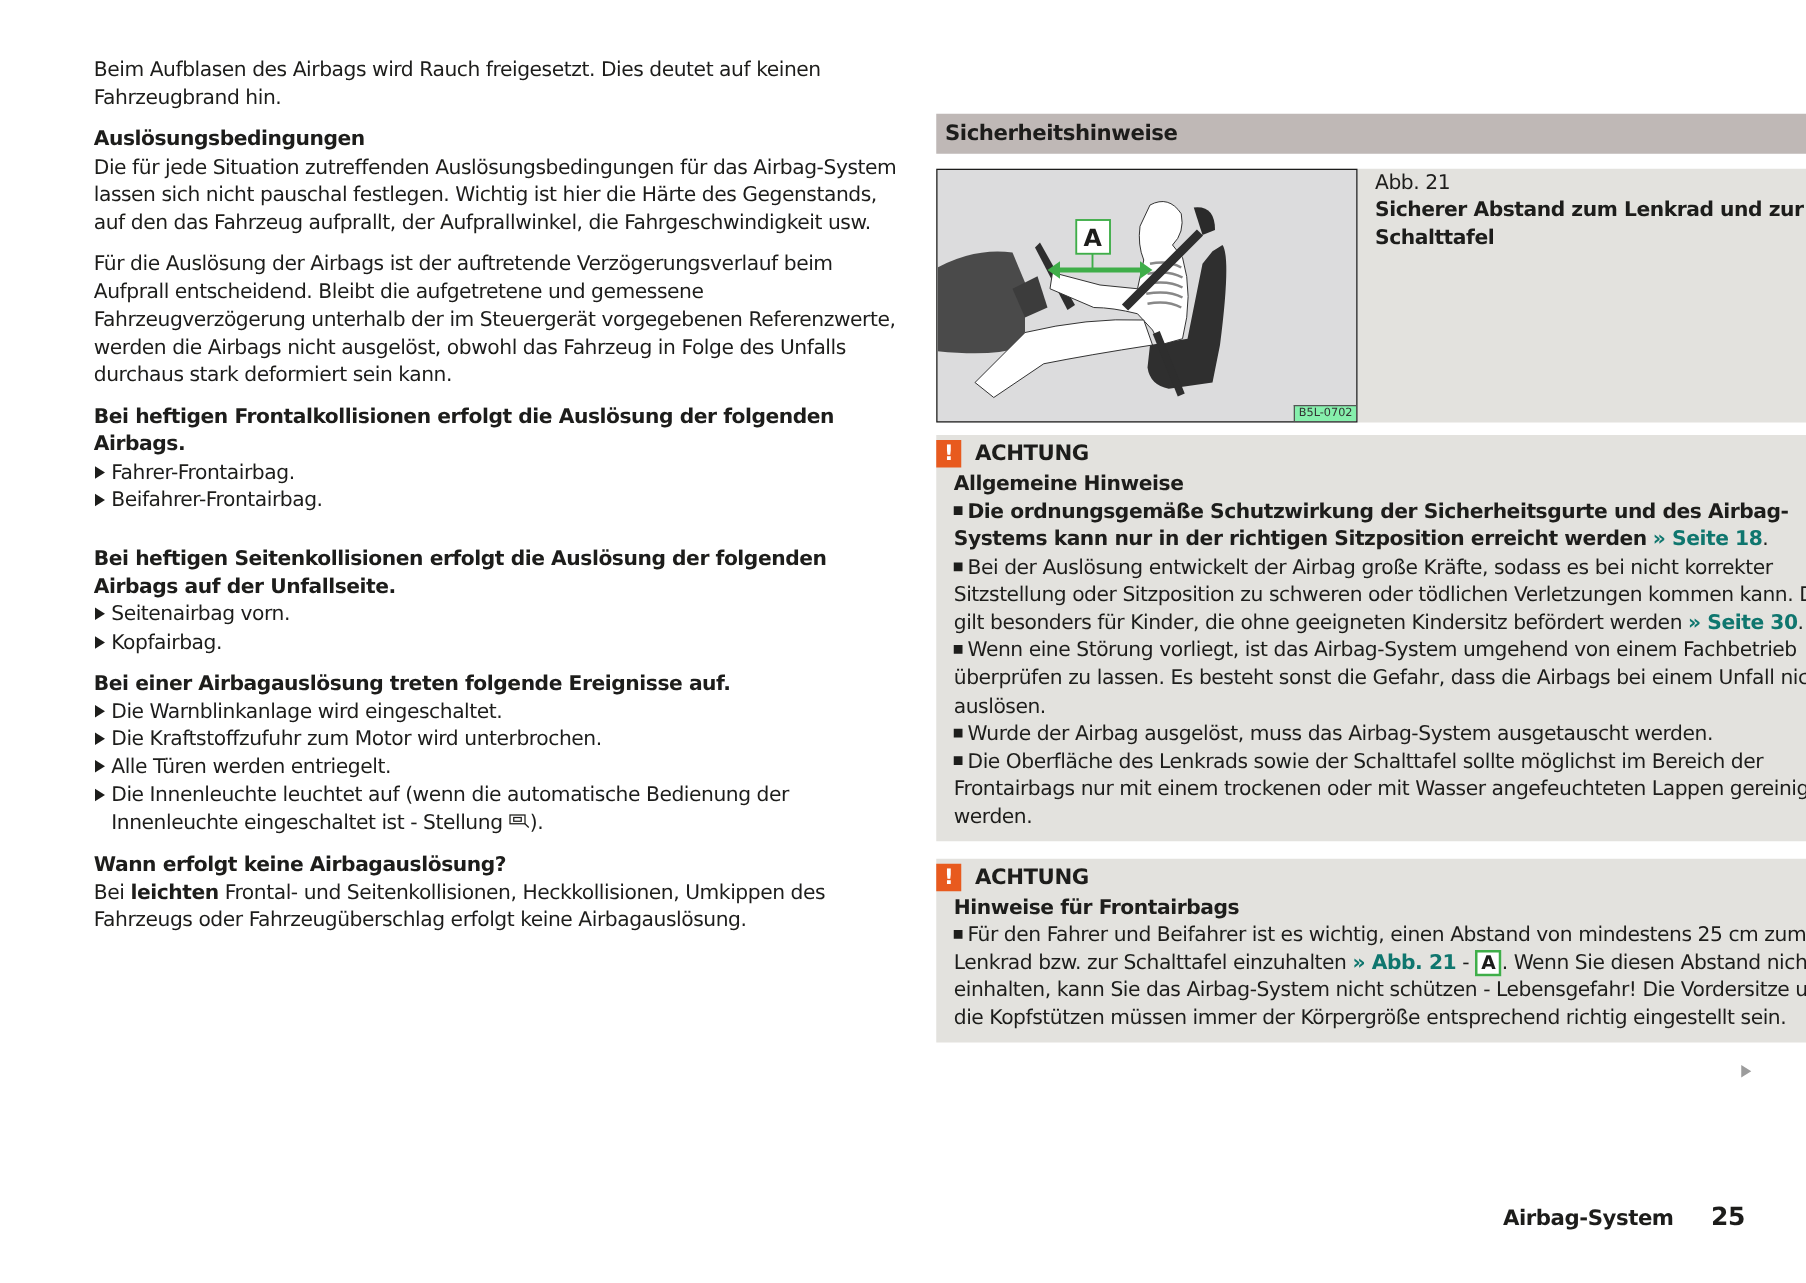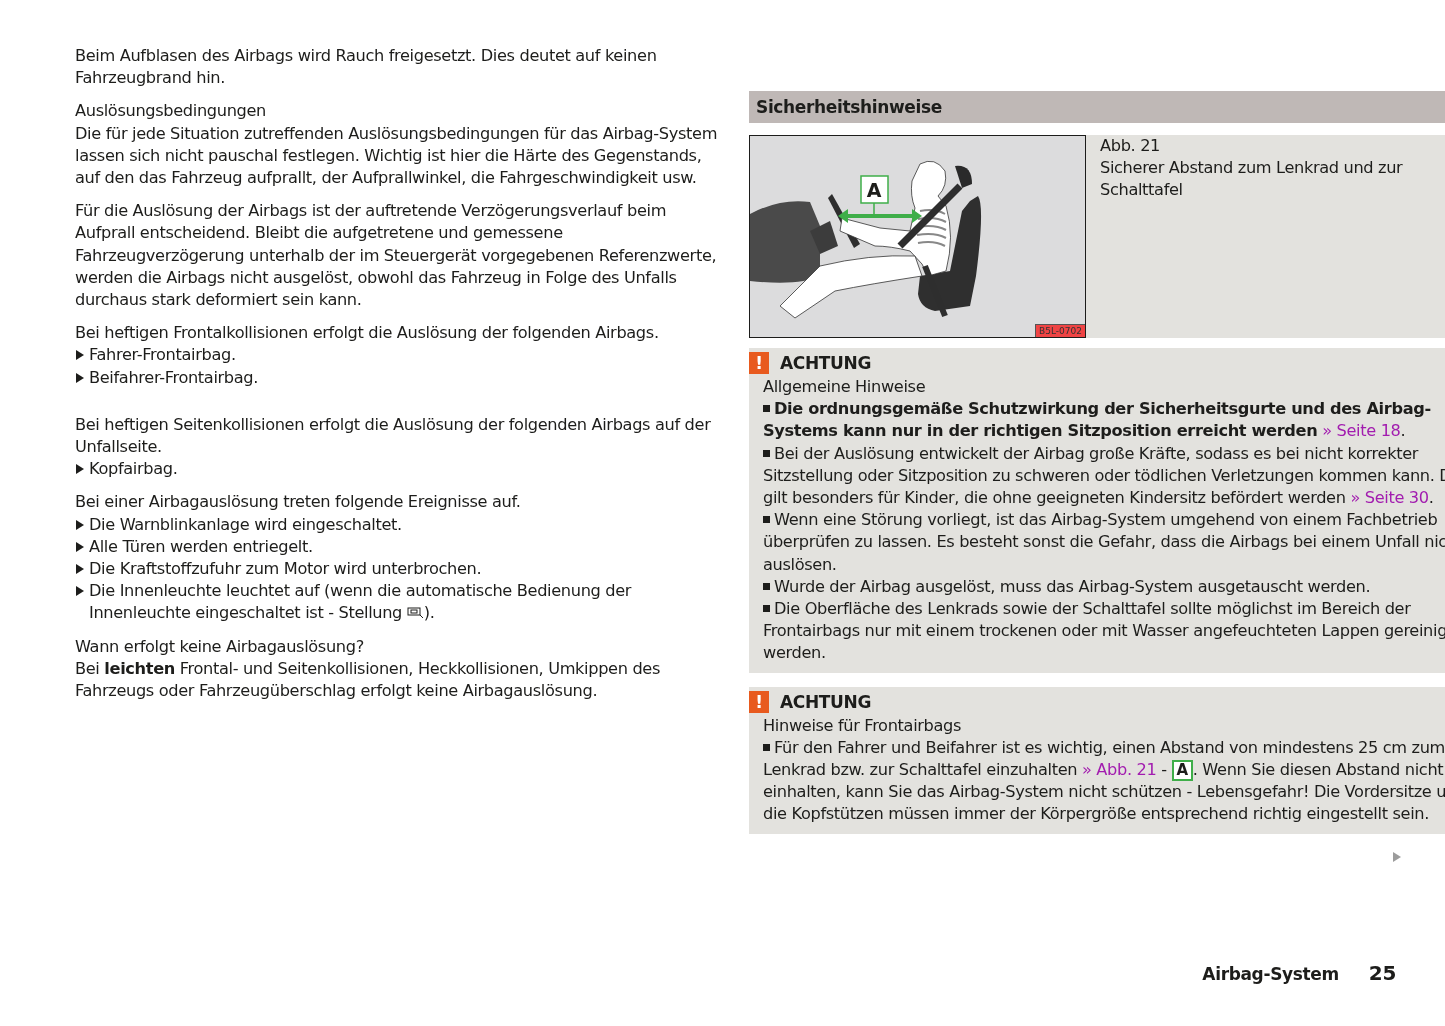--- a/index.html
+++ b/index.html
@@ -5,50 +5,50 @@
   html, body { margin: 0; padding: 0; background: #ffffff; }
   body {
     width: 1445px; height: 1026px; position: relative; overflow: hidden;
     font-family: "DejaVu Sans", sans-serif; color: #1d1d1b;
     font-size: 16.2px; line-height: 22.2px; letter-spacing: -0.35px;
   }
   .col-left { position: absolute; left: 75px; top: 45px; width: 650px; }
   .col-right { position: absolute; left: 749px; top: 47px; width: 742px; margin-top: 44px; }
   p { margin: 0; }
   .para { margin-bottom: 11px; }
-  .bold { font-weight: normal; }
+  .bold { font-weight: bold; }
   .list-item { position: relative; padding-left: 14px; }
   .list-item .tri {
     position: absolute; left: 1px; top: 6px; width: 0; height: 0;
     border-top: 5px solid transparent; border-bottom: 5px solid transparent;
     border-left: 8px solid #1d1d1b;
   }
   .section-title {
     background: #bfb8b6; height: 32px; line-height: 33px; padding-left: 7px;
     font-weight: bold; font-size: 17px;
   }
   .fig-row { display: flex; margin-top: 12px; height: 203px; }
   .fig-img {
     width: 335px; height: 201px; border: 1px solid #1d1d1b; background: #dcdcdd;
     position: relative; overflow: hidden;
   }
   .fig-img svg { position: absolute; left: 0; top: 0; }
   .fig-code {
-    position: absolute; right: 0; bottom: 0; background: #ef4444; border-left: 1px solid #555; border-top: 1px solid #555;
+    position: absolute; right: 0; bottom: 0; background: #86efac; border-left: 1px solid #555; border-top: 1px solid #555;
     font-family: "DejaVu Sans", sans-serif; font-size: 9px; line-height: 12px; padding: 0 3px; color: #333; letter-spacing: 0;
   }
   .fig-caption { flex: 1; background: #e3e2de; padding: 0 14px; }
   .warn-box { background: #e3e2de; margin-top: 10px; padding: 2px 14px 8px 14px; }
   .warn-head { display: flex; align-items: center; margin-left: -14px; height: 26px; }
   .warn-icon {
     width: 20px; height: 22px; background: #e85a1e; color: #fff; font-weight: bold;
     text-align: center; line-height: 22px; font-size: 17px; margin-right: 11px;
   }
   .warn-title { font-weight: bold; font-size: 17px; }
-  .link { color: #a21caf; }
+  .link { color: #0f766e; font-weight: bold; }
   .sq { display: inline-block; width: 7px; height: 7px; background: #1d1d1b; margin: 0 4px 2px 0; vertical-align: middle; }
   .boxA {
     display: inline-block; border: 2px solid #3fae49; padding: 0 3px; line-height: 17px;
     font-weight: bold; background: #fff; font-size: 15px;
   }
   .next-arrow {
     position: absolute; left: 1393px; top: 852px; width: 0; height: 0;
     border-top: 5px solid transparent; border-bottom: 5px solid transparent; border-left: 8px solid #9c9c9c;
   }
   .footer { position: absolute; top: 962px; right: 49px; display: flex; align-items: baseline; }
@@ -67,28 +67,29 @@
   <p class="para">Für die Auslösung der Airbags ist der auftretende Verzögerungsverlauf beim Aufprall entscheidend. Bleibt die aufgetretene und gemessene Fahrzeugverzögerung unterhalb der im Steuergerät vorgegebenen Referenzwerte, werden die Airbags nicht ausgelöst, obwohl das Fahrzeug in Folge des Unfalls durchaus stark deformiert sein kann.</p>
 
   <p class="bold">Bei heftigen Frontalkollisionen erfolgt die Auslösung der folgenden Airbags.</p>
   <div style="margin-bottom:25px;">
     <div class="list-item"><span class="tri"></span><span>Fahrer-Frontairbag.</span></div>
     <div class="list-item"><span class="tri"></span><span>Beifahrer-Frontairbag.</span></div>
   </div>
 
   <p class="bold">Bei heftigen Seitenkollisionen erfolgt die Auslösung der folgenden Airbags auf der Unfallseite.</p>
   <div style="margin-bottom:11px;">
+    <div class="list-item"><span class="tri"></span><span>Seitenairbag vorn.</span></div>
     <div class="list-item"><span class="tri"></span><span>Kopfairbag.</span></div>
   </div>
 
   <p class="bold">Bei einer Airbagauslösung treten folgende Ereignisse auf.</p>
   <div style="margin-bottom:11px;">
     <div class="list-item"><span class="tri"></span><span>Die Warnblinkanlage wird eingeschaltet.</span></div>
+    <div class="list-item"><span class="tri"></span><span>Die Kraftstoffzufuhr zum Motor wird unterbrochen.</span></div>
     <div class="list-item"><span class="tri"></span><span>Alle Türen werden entriegelt.</span></div>
-    <div class="list-item"><span class="tri"></span><span>Die Kraftstoffzufuhr zum Motor wird unterbrochen.</span></div>
     <div class="list-item"><span class="tri"></span><span>Die Innenleuchte leuchtet auf (wenn die automatische Bedienung der Innenleuchte eingeschaltet ist - Stellung</span>
       <span style="display:inline-block;vertical-align:middle;">
         <svg width="17" height="12" viewBox="0 0 17 12">
             <rect x="1" y="1" width="12" height="7" fill="none" stroke="#1d1d1b" stroke-width="1"></rect>
             <rect x="4" y="3" width="6" height="3" fill="none" stroke="#1d1d1b" stroke-width="1"></rect>
             <path d="M13 8 L16 11" stroke="#1d1d1b" stroke-width="1"></path>
           </svg>
       </span><span>).</span>
     </div>
   </div>

